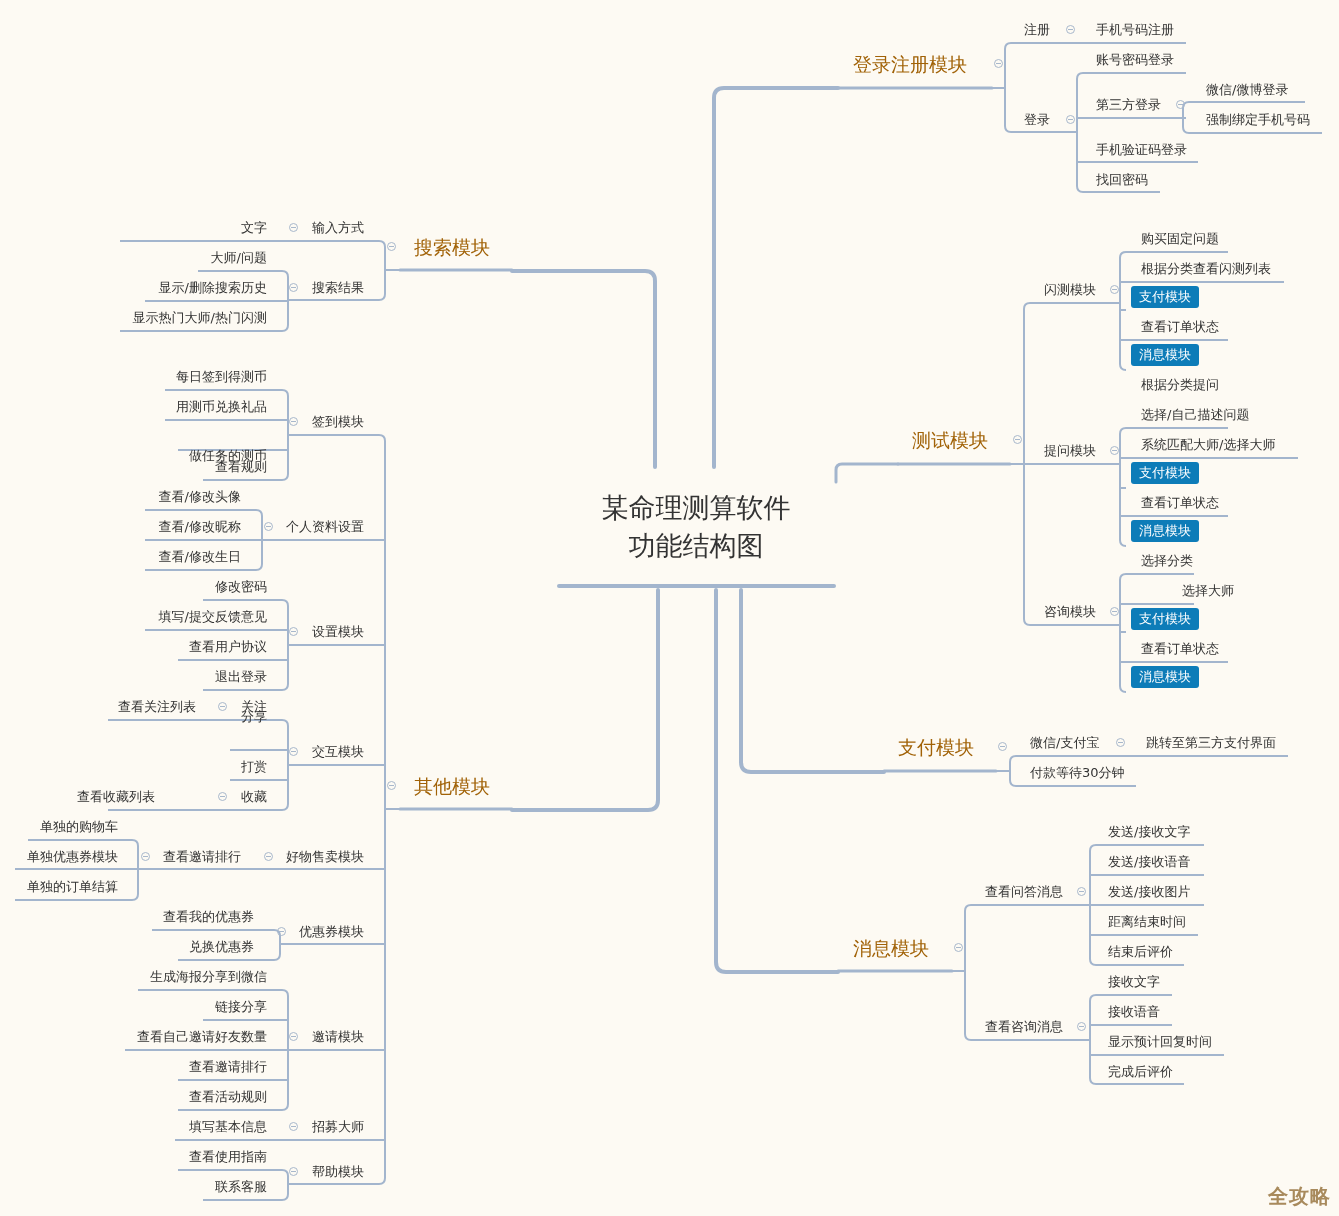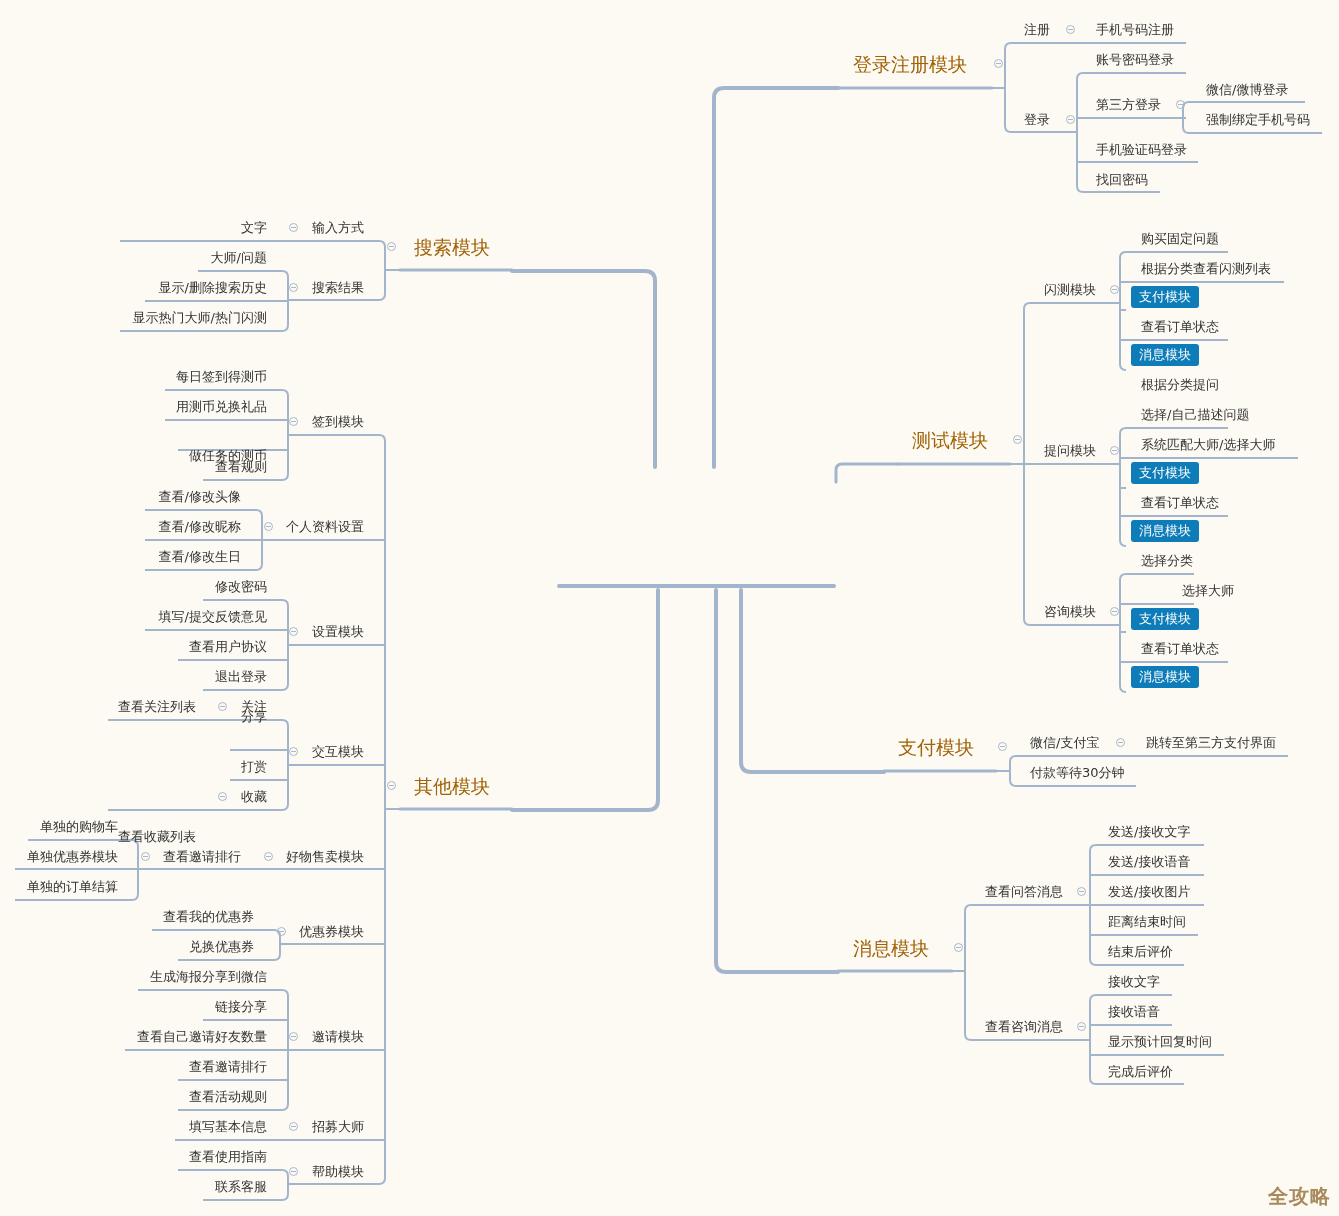--- a/index.html
+++ b/index.html
@@ -93,20 +93,24 @@
       <path d="M138 869 V846 Q138 840 132 840 H28 M138 869 V894 Q138 900 132 900 H15 M138 869 H15"></path>
 
       <path d="M280 944 V936 Q280 930 274 930 H152 M280 944 V954 Q280 960 274 960 H178"></path>
 
       <path d="M288 1050 V996 Q288 990 282 990 H138 M288 1050 V1104 Q288 1110 282 1110 H178 M288 1020 H203 M288 1050 H125 M288 1080 H178"></path>
 
       <path d="M288 1184 V1176 Q288 1170 282 1170 H178 M288 1184 V1194 Q288 1200 282 1200 H203"></path>
     </g>
   </svg>
 
+  <div class="node root" style="left:560px;top:489px;width:272px;">
+    <div>某命理测算软件</div>
+    <div>功能结构图</div>
+  </div>
 
   <div class="node l1" style="left:853px;top:51px;">登录注册模块</div>
   <span class="collapse" style="left:994px;top:59px;"></span>
   <div class="node" style="left:1024px;top:21px;">注册</div>
   <span class="collapse" style="left:1066px;top:25px;"></span>
   <div class="node" style="left:1096px;top:21px;">手机号码注册</div>
   <div class="node" style="left:1024px;top:111px;font-family:Liberation Serif, serif;">登录</div>
   <span class="collapse" style="left:1066px;top:115px;"></span>
   <div class="node" style="left:1096px;top:51px;">账号密码登录</div>
   <div class="node" style="left:1096px;top:96px;">第三方登录</div>
@@ -203,21 +207,21 @@
 
   <div class="node" style="left:312px;top:743px;">交互模块</div>
   <span class="collapse" style="left:289px;top:747px;"></span>
   <div class="node r" style="right:1072px;top:698px;">关注</div>
   <span class="collapse" style="left:218px;top:702px;"></span>
   <div class="node r" style="right:1143px;top:698px;">查看关注列表</div>
   <div class="node r" style="right:1072px;top:708px;">分享</div>
   <div class="node r" style="right:1072px;top:758px;">打赏</div>
   <div class="node r" style="right:1072px;top:788px;">收藏</div>
   <span class="collapse" style="left:218px;top:792px;"></span>
-  <div class="node r" style="right:1143px;top:788px;margin-top:40px;">查看收藏列表</div>
+  <div class="node r" style="right:1184px;top:788px;">查看收藏列表</div>
 
   <div class="node" style="left:286px;top:848px;">好物售卖模块</div>
   <span class="collapse" style="left:264px;top:852px;"></span>
   <div class="node" style="left:163px;top:848px;">查看邀请排行</div>
   <span class="collapse" style="left:141px;top:852px;"></span>
   <div class="node r" style="right:1221px;top:818px;">单独的购物车</div>
   <div class="node r" style="right:1221px;top:848px;">单独优惠券模块</div>
   <div class="node r" style="right:1221px;top:878px;">单独的订单结算</div>
 
   <div class="node" style="left:299px;top:923px;">优惠券模块</div>

